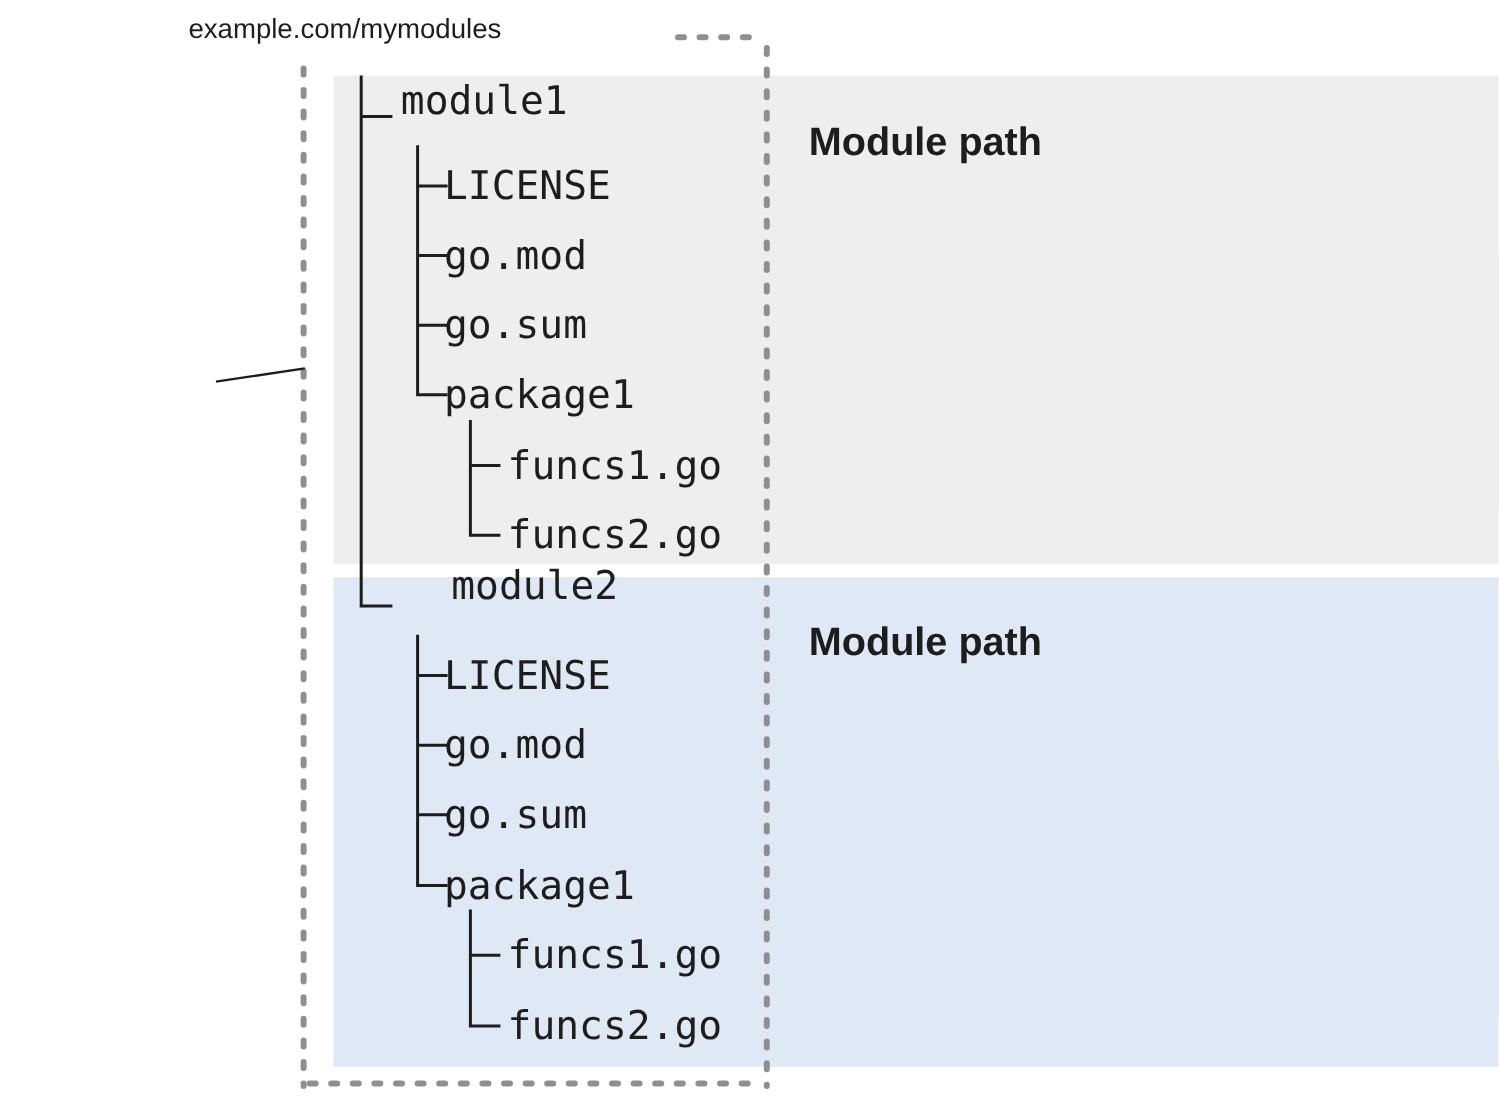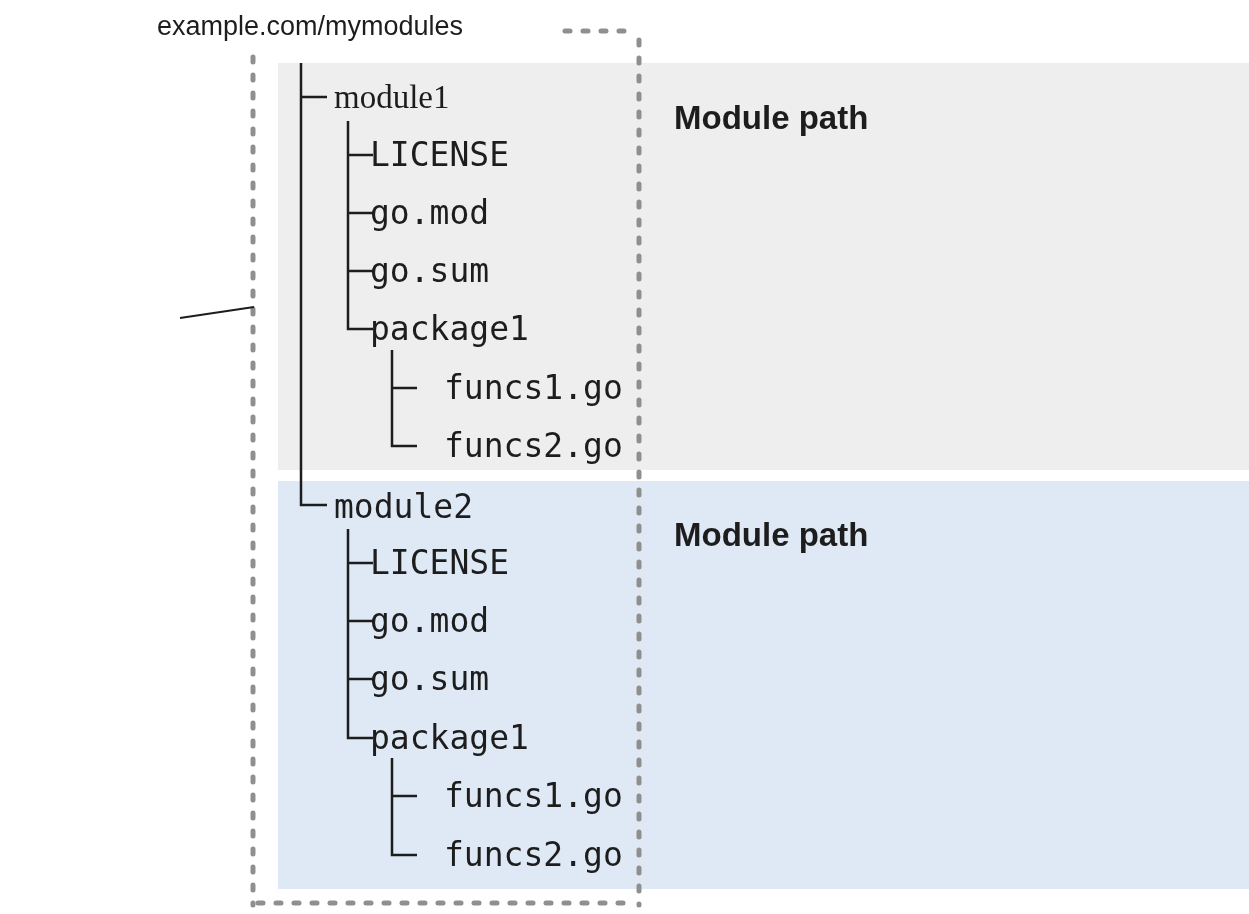--- a/index.html
+++ b/index.html
@@ -35,35 +35,35 @@
   }
   .dotted {
     stroke: #8f8f8f;
     stroke-width: 5;
     stroke-dasharray: 5 13;
     stroke-linecap: round;
     fill: none;
   }
   .sans-label {
     position: absolute;
-    font-size: 27px;
+    font-size: 23px;
     line-height: 1.1;
     white-space: nowrap;
   }
   .tree-item {
     position: absolute;
     font-family: "DejaVu Sans Mono", monospace;
     font-size: 33px;
     line-height: 40px;
     white-space: nowrap;
     color: #1d1d1d;
   }
   .lvl1 { left: 334px; }
   .lvl2 { left: 370px; }
-  .lvl3 { left: 444px; }
+  .lvl3 { left: 423px; }
   .info-block {
     position: absolute;
     left: 674px;
     font-size: 33px;
     line-height: 42px;
     white-space: nowrap;
   }
   .info-block .heading { font-weight: bold; }
   .ib-m1 { top: 97px; }
   .ib-m2 { top: 514px; }
@@ -97,29 +97,29 @@
       M348 529 V738 h25
       M348 563 h25
       M348 621 h25
       M348 679 h25
       M392 758 V855 h25
       M392 796 h25"></path>
   </svg>
 
   <div class="sans-label" style="top:12px; left:157px;">example.com/mymodules</div>
 
-  <div class="tree-item lvl1" style="top:77px;font-family:Liberation Serif, serif;">module1</div>
+  <div class="tree-item lvl1" style="top:64px;">module1</div>
   <div class="tree-item lvl2" style="top:135px;">LICENSE</div>
   <div class="tree-item lvl2" style="top:193px;">go.mod</div>
   <div class="tree-item lvl2" style="top:251px;">go.sum</div>
   <div class="tree-item lvl2" style="top:309px;">package1</div>
   <div class="tree-item lvl3" style="top:368px;">funcs1.go</div>
   <div class="tree-item lvl3" style="top:426px;">funcs2.go</div>
 
-  <div class="tree-item lvl1" style="top:487px;">module2</div>
+  <div class="tree-item lvl1" style="top:468px;margin-left:42px;">module2</div>
   <div class="tree-item lvl2" style="top:543px;">LICENSE</div>
   <div class="tree-item lvl2" style="top:601px;">go.mod</div>
   <div class="tree-item lvl2" style="top:659px;">go.sum</div>
   <div class="tree-item lvl2" style="top:718px;">package1</div>
   <div class="tree-item lvl3" style="top:776px;">funcs1.go</div>
   <div class="tree-item lvl3" style="top:835px;">funcs2.go</div>
 
   <div class="info-block ib-m1">
     <div class="heading">Module path</div>
   </div>

